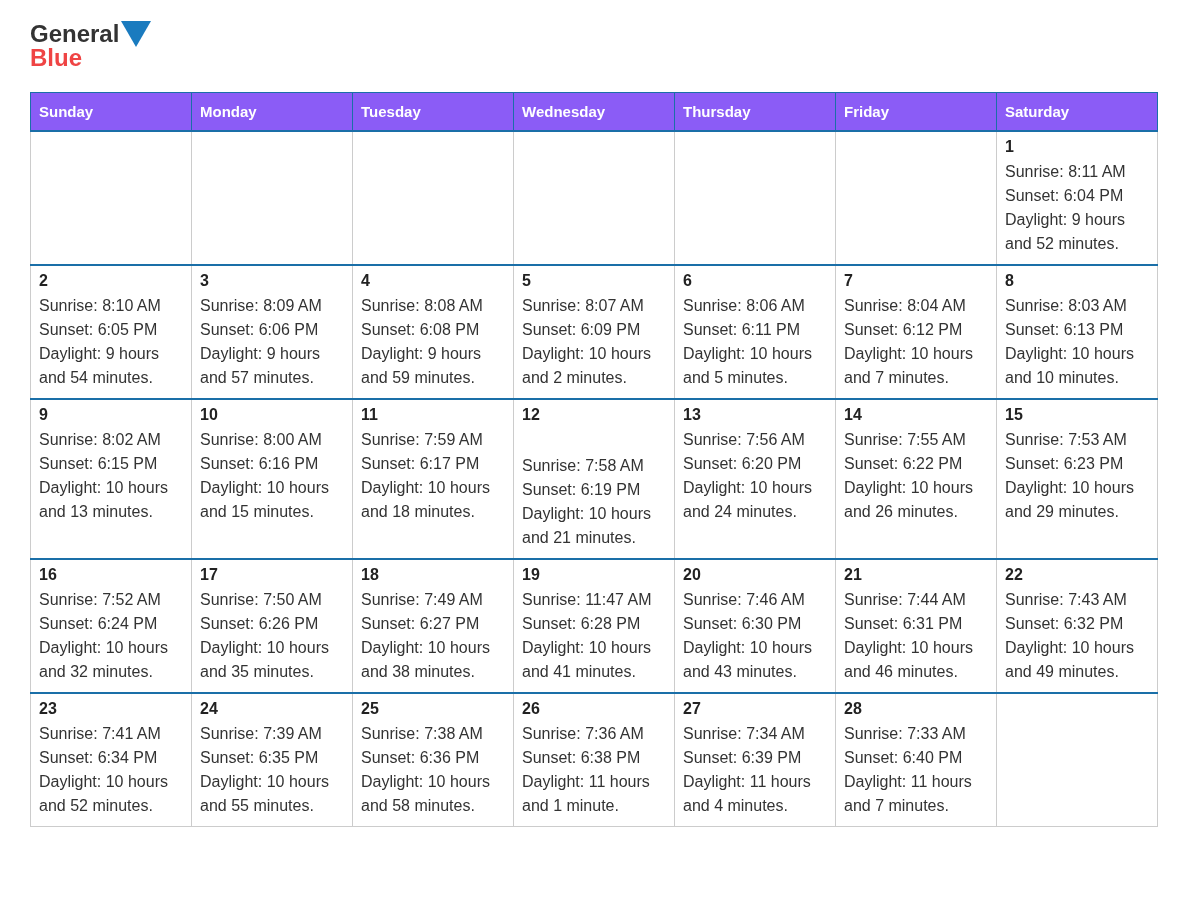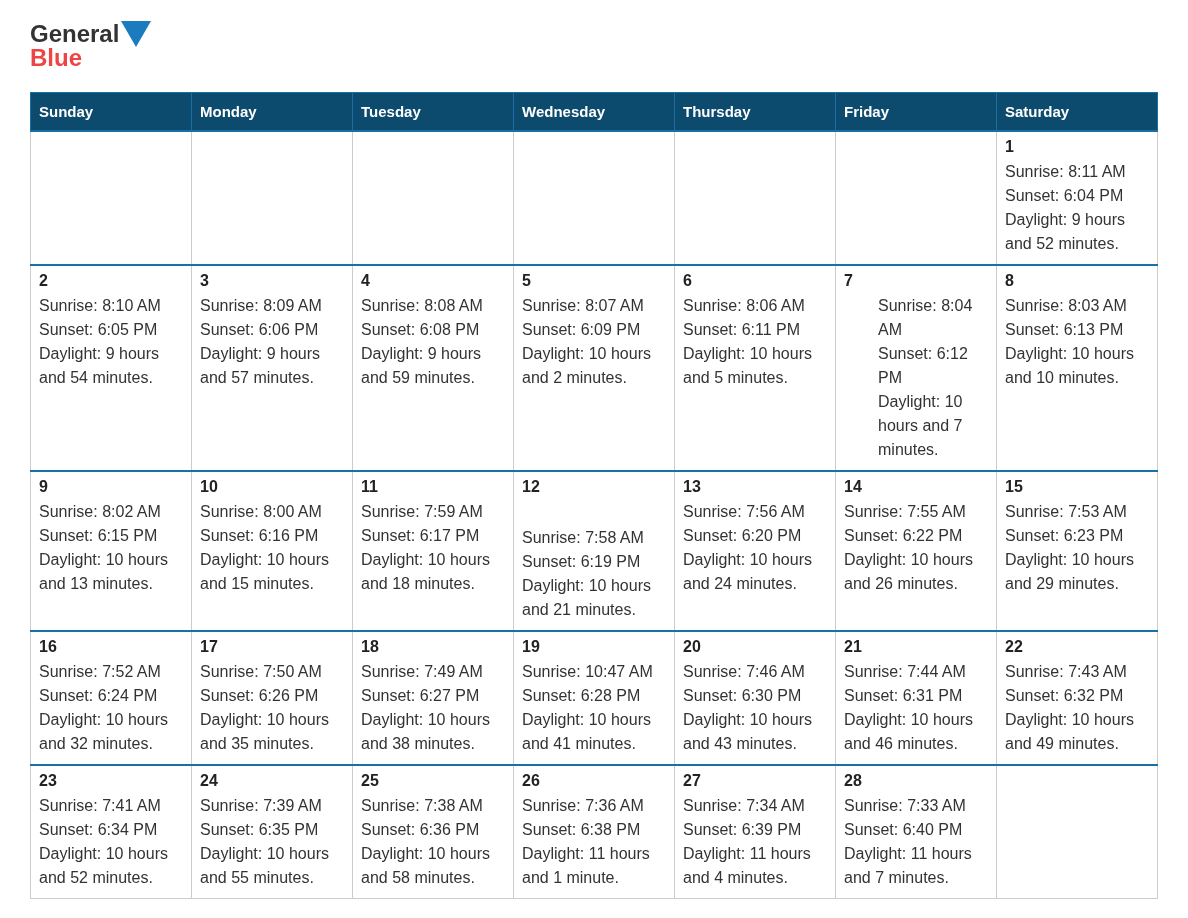--- a/index.html
+++ b/index.html
@@ -34,21 +34,21 @@
       font-size: 20px;
       color: #444;
       margin-top: 4px;
     }
     table {
       width: 100%;
       border-collapse: collapse;
       table-layout: fixed;
     }
     thead tr th {
-      background-color: #0c4a6e;
+      background-color: #8b5cf6;
       color: #fff;
       font-size: 15px;
       font-weight: bold;
       padding: 10px 8px;
       text-align: left;
       border: 1px solid #1a6fa8;
     }
     tbody tr td {
       vertical-align: top;
       padding: 6px 8px 8px 8px;
@@ -153,21 +153,21 @@
 Daylight: 10 hours and 2 minutes.</div>
         </td>
         <td>
           <span class="day-number">6</span>
           <div class="day-info" style="white-space: pre-line;">Sunrise: 8:06 AM
 Sunset: 6:11 PM
 Daylight: 10 hours and 5 minutes.</div>
         </td>
         <td>
           <span class="day-number">7</span>
-          <div class="day-info" style="white-space: pre-line; margin-left: 34px;">Sunrise: 8:04 AM
+          <div class="day-info" style="white-space: pre-line;">Sunrise: 8:04 AM
 Sunset: 6:12 PM
 Daylight: 10 hours and 7 minutes.</div>
         </td>
         <td>
           <span class="day-number">8</span>
           <div class="day-info" style="white-space: pre-line;">Sunrise: 8:03 AM
 Sunset: 6:13 PM
 Daylight: 10 hours and 10 minutes.</div>
         </td>
       </tr>
@@ -229,21 +229,21 @@
 Daylight: 10 hours and 35 minutes.</div>
         </td>
         <td>
           <span class="day-number">18</span>
           <div class="day-info" style="white-space: pre-line;">Sunrise: 7:49 AM
 Sunset: 6:27 PM
 Daylight: 10 hours and 38 minutes.</div>
         </td>
         <td>
           <span class="day-number">19</span>
-          <div class="day-info" style="white-space: pre-line;">Sunrise: 10:47 AM
+          <div class="day-info" style="white-space: pre-line;">Sunrise: 11:47 AM
 Sunset: 6:28 PM
 Daylight: 10 hours and 41 minutes.</div>
         </td>
         <td>
           <span class="day-number">20</span>
           <div class="day-info" style="white-space: pre-line;">Sunrise: 7:46 AM
 Sunset: 6:30 PM
 Daylight: 10 hours and 43 minutes.</div>
         </td>
         <td>

